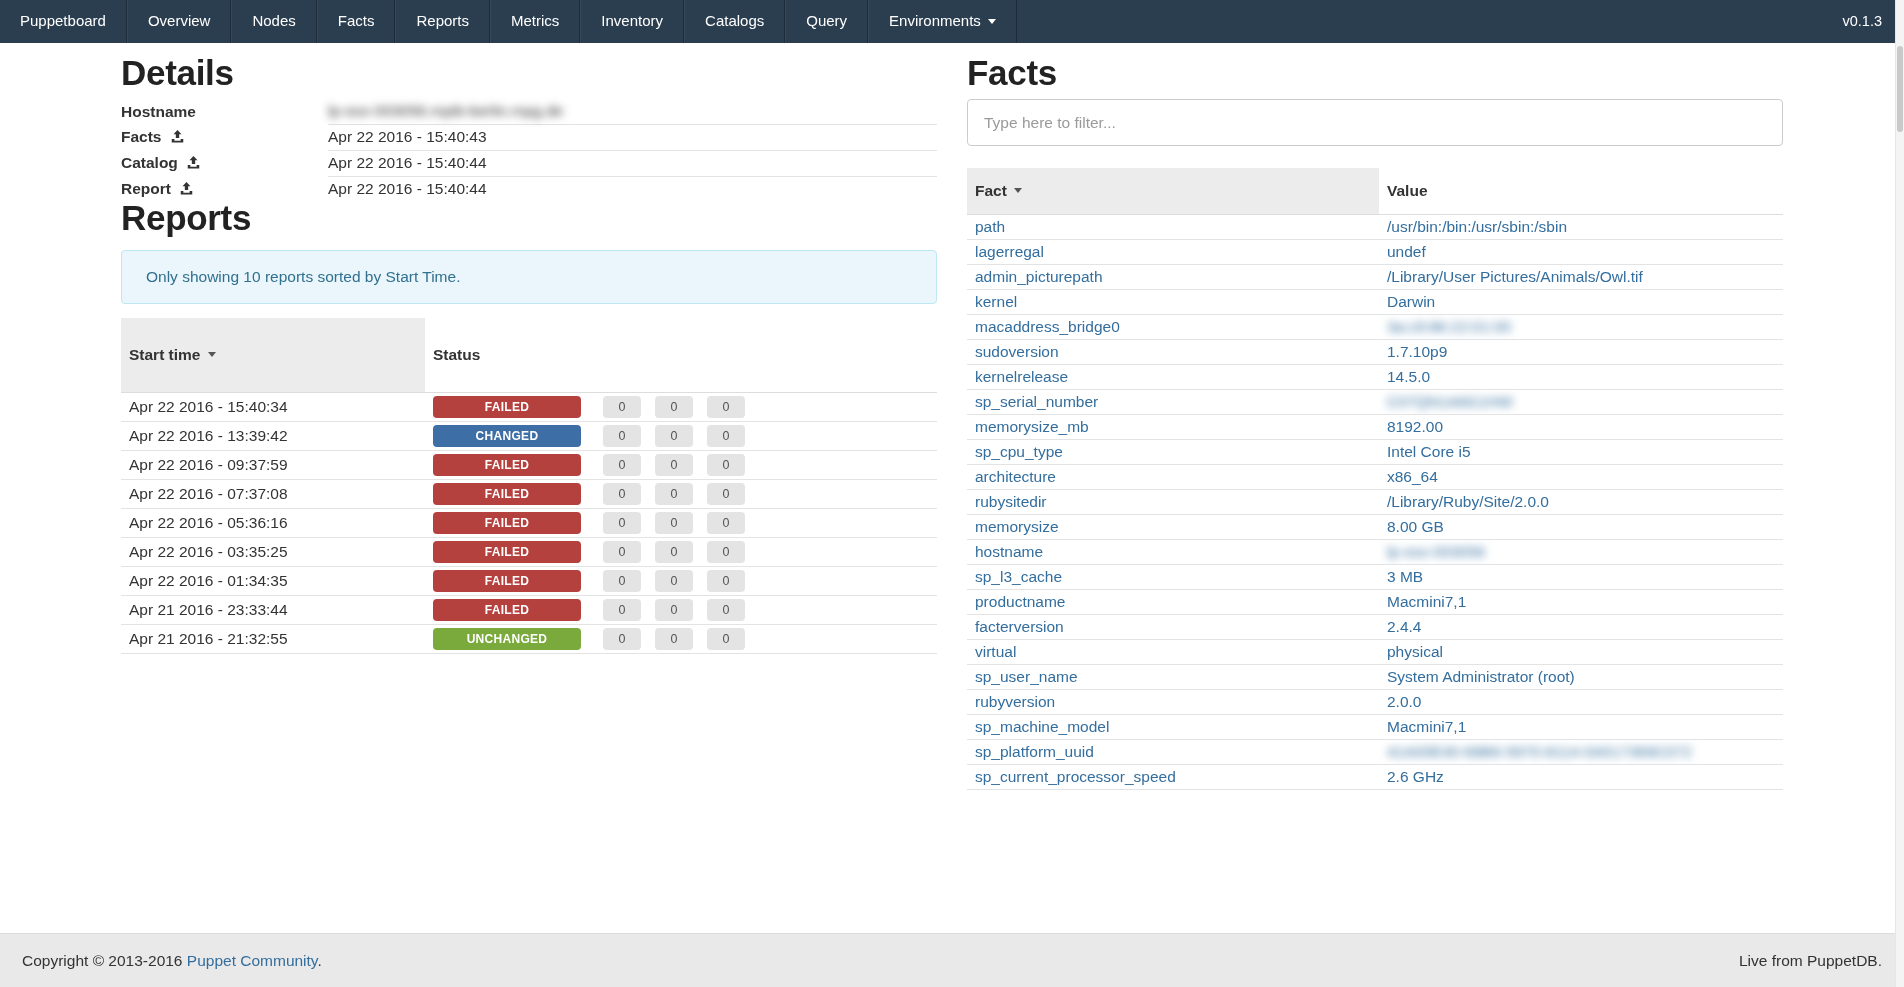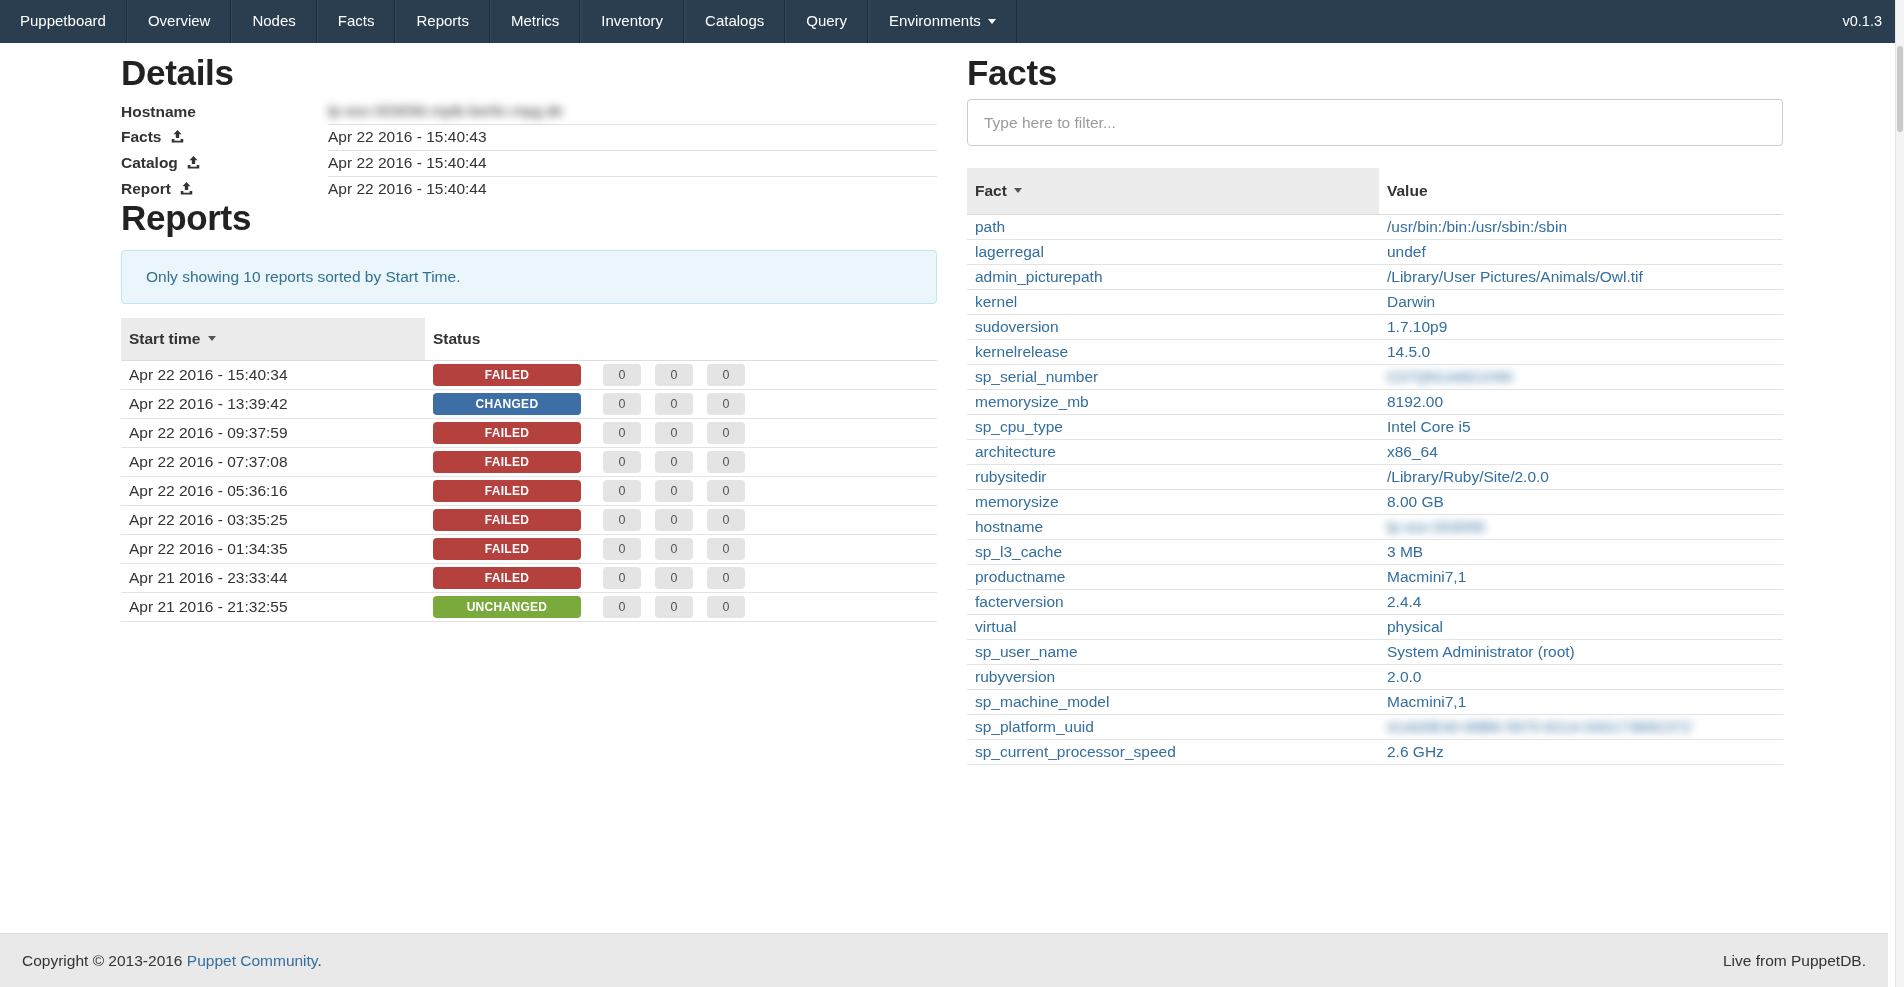--- a/index.html
+++ b/index.html
@@ -54,21 +54,21 @@
   .alert-info {
     margin-top:16px; background:var(--alert-bg,#eaf6fb);
     border:1px solid var(--alert-border,#bce8f1); border-radius:4px;
     color:var(--alert-text,#31708f); padding:17px 24px;
   }
 
   
   .reports-table { width:100%; border-collapse:collapse; margin-top:14px; table-layout:fixed; }
   .reports-table th, .facts-table th {
     text-align:left; font-weight:bold; color:#333;
-    padding:12px 8px; border-bottom:1px solid #ddd; font-size:15.5px;
+    padding:28px 8px; border-bottom:1px solid #ddd; font-size:15.5px;
   }
   th.sorted { background:var(--sorted-header-bg,#ececec); cursor:pointer; }
   .reports-table td { padding:3px 8px; border-bottom:1px solid #e3e3e3; vertical-align:middle; color:#333; }
   .th-caret { color:#555; }
 
   .status-badge {
     display:block; width:148px; height:22px; line-height:22px; border-radius:4px;
     color:#fff; font-weight:bold; font-size:12px; text-align:center;
     letter-spacing:0.3px; cursor:pointer;
   }
@@ -91,21 +91,21 @@
 
   .facts-table { width:100%; border-collapse:collapse; margin-top:22px; table-layout:fixed; }
   .facts-table th { padding:14px 8px; }
   .facts-table td { padding:3px 8px; border-bottom:1px solid #e3e3e3; vertical-align:middle; overflow:hidden; white-space:nowrap; }
   .fact-link { color:var(--link,#336e9e); text-decoration:none; cursor:pointer; }
 
   .blurred { filter:blur(4px); }
 
   
   .footer {
-    position:absolute; left:0; right:16px; bottom:0; height:54px;
+    position:absolute; left:0; right:0; bottom:0; height:54px;
     background:var(--footer-bg,#e9e9e9); border-top:1px solid #dcdcdc;
     display:flex; justify-content:space-between; align-items:center;
     padding:0 22px; color:#333;
   }
   .footer a { color:var(--link,#336e9e); text-decoration:none; cursor:pointer; }
 
   
   .scrollbar-track { position:absolute; top:0; right:0; bottom:0; width:9px; background:#f4f4f4; border-left:1px solid #e6e6e6; }
   .scroll-thumb { position:absolute; top:46px; left:1px; width:6px; height:86px; border-radius:3px; background:#c9c9c9; }
 </style>
@@ -296,20 +296,24 @@
           </tr>
           <tr>
             <td><a class="fact-link">admin_picturepath</a></td>
             <td><a class="fact-link">/Library/User Pictures/Animals/Owl.tif</a></td>
           </tr>
           <tr>
             <td><a class="fact-link">kernel</a></td>
             <td><a class="fact-link">Darwin</a></td>
           </tr>
           <tr>
+            <td><a class="fact-link">macaddress_bridge0</a></td>
+            <td><a class="fact-link blurred">3a:c9:86:22:01:00</a></td>
+          </tr>
+          <tr>
             <td><a class="fact-link">sudoversion</a></td>
             <td><a class="fact-link">1.7.10p9</a></td>
           </tr>
           <tr>
             <td><a class="fact-link">kernelrelease</a></td>
             <td><a class="fact-link">14.5.0</a></td>
           </tr>
           <tr>
             <td><a class="fact-link">sp_serial_number</a></td>
             <td><a class="fact-link blurred">C07QN1A6G1HW</a></td>

